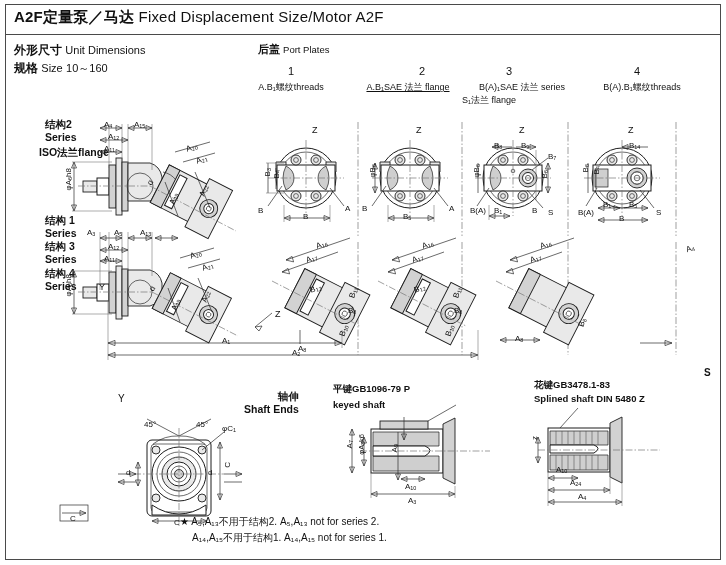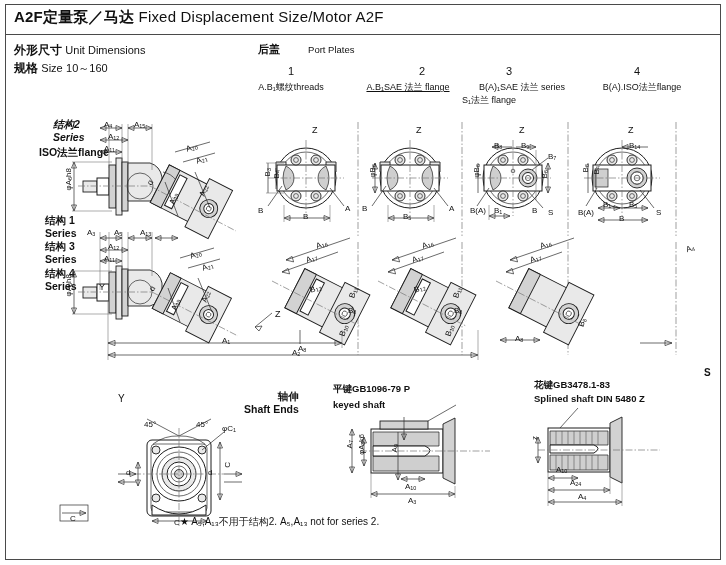--- a/index.html
+++ b/index.html
@@ -25,21 +25,21 @@
   }
   
   .t{position:absolute;white-space:nowrap;color:#111;line-height:1.05;}
   .title-cn{ left:14px; top:9px; font-size:15px; letter-spacing:.2px;}
   .sub-cn{font-weight:bold;text-align:right;}
   .lbl-unit{left:14px;top:44px;font-size:12px;font-weight:bold;}
   .lbl-unit .en{font-weight:normal;font-size:11px;}
   .lbl-size{left:14px;top:62px;font-size:12px;font-weight:bold;}
   .lbl-size .en{font-weight:normal;font-size:11px;}
   .lbl-port{left:258px;top:44px;font-size:11px;font-weight:bold;}
-  .lbl-port .en{font-weight:normal;font-size:9.5px;margin-left:25px;}
+  .lbl-port .en{font-weight:normal;font-size:9.5px;}
 
   .pp-num{font-size:11px;text-align:center;}
   .pp-desc{font-size:9px;text-align:center;}
 
   .series-lbl{font-size:10.5px;font-weight:bold;line-height:1.25;}
   .series-lbl .en{font-weight:bold;}
 
   .note{font-size:10px;line-height:1.45;color:#111;}
   sub{font-size:.68em;vertical-align:-0.22em;}
 
@@ -90,23 +90,23 @@
 
   <div class="t pp-num" style="left:271px;top:66px;width:40px;">1</div>
   <div class="t pp-num" style="left:402px;top:66px;width:40px;">2</div>
   <div class="t pp-num" style="left:489px;top:66px;width:40px;">3</div>
   <div class="t pp-num" style="left:617px;top:66px;width:40px;">4</div>
 
   <div class="t pp-desc" style="left:243px;top:83px;width:96px;">A.B₁螺纹threads</div>
   <div class="t pp-desc" style="left:350px;top:83px;width:116px;text-decoration:underline;">A.B₁SAE 法兰 flange</div>
   <div class="t pp-desc" style="left:462px;top:83px;width:120px;">B(A)₁SAE 法兰 series</div>
   <div class="t pp-desc" style="left:462px;top:96px;width:86px;text-align:left;">S₁法兰 flange</div>
-  <div class="t pp-desc" style="left:583px;top:83px;width:118px;">B(A).ISO法兰flange</div>
-
-  <div class="t series-lbl" style="left:53px;top:118px;font-style:italic;">
+  <div class="t pp-desc" style="left:583px;top:83px;width:118px;">B(A).B₁螺纹threads</div>
+
+  <div class="t series-lbl" style="left:45px;top:118px;">
     <span>结构2</span><br>
     <span class="en">Series</span>
   </div>
   <div class="t series-lbl" style="left:39px;top:146px;">ISO法兰flange</div>
 
   <div class="t series-lbl" style="left:45px;top:214px;">
     <span>结构 1</span><br>
     <span class="en">Series</span><br>
     <span>结构 3</span><br>
     <span class="en">Series</span><br>
@@ -692,14 +692,15 @@
 
   <div class="t" style="left:534px;top:380px;font-size:9.5px;font-weight:bold;">花键GB3478.1-83</div>
   <div class="t" style="left:534px;top:394px;font-size:9.5px;font-weight:bold;">Splined shaft DIN 5480 Z</div>
 
   <div class="dimtxt vert" style="left:530px;top:436px;">z</div>
   <div class="dimtxt" style="left:556px;top:465px;">A<sub>10</sub></div>
   <div class="dimtxt" style="left:570px;top:478px;">A<sub>24</sub></div>
   <div class="dimtxt" style="left:578px;top:492px;">A<sub>4</sub></div>
 
   <div class="t note" style="left:180px;top:515px;">★ A₅,A₁₃不用于结构2. A₅,A₁₃ not for series 2.</div>
+  <div class="t note" style="left:192px;top:531px;">A₁₄,A₁₅不用于结构1. A₁₄,A₁₅ not for series 1.</div>
 
 </div>
 
 </body></html>

